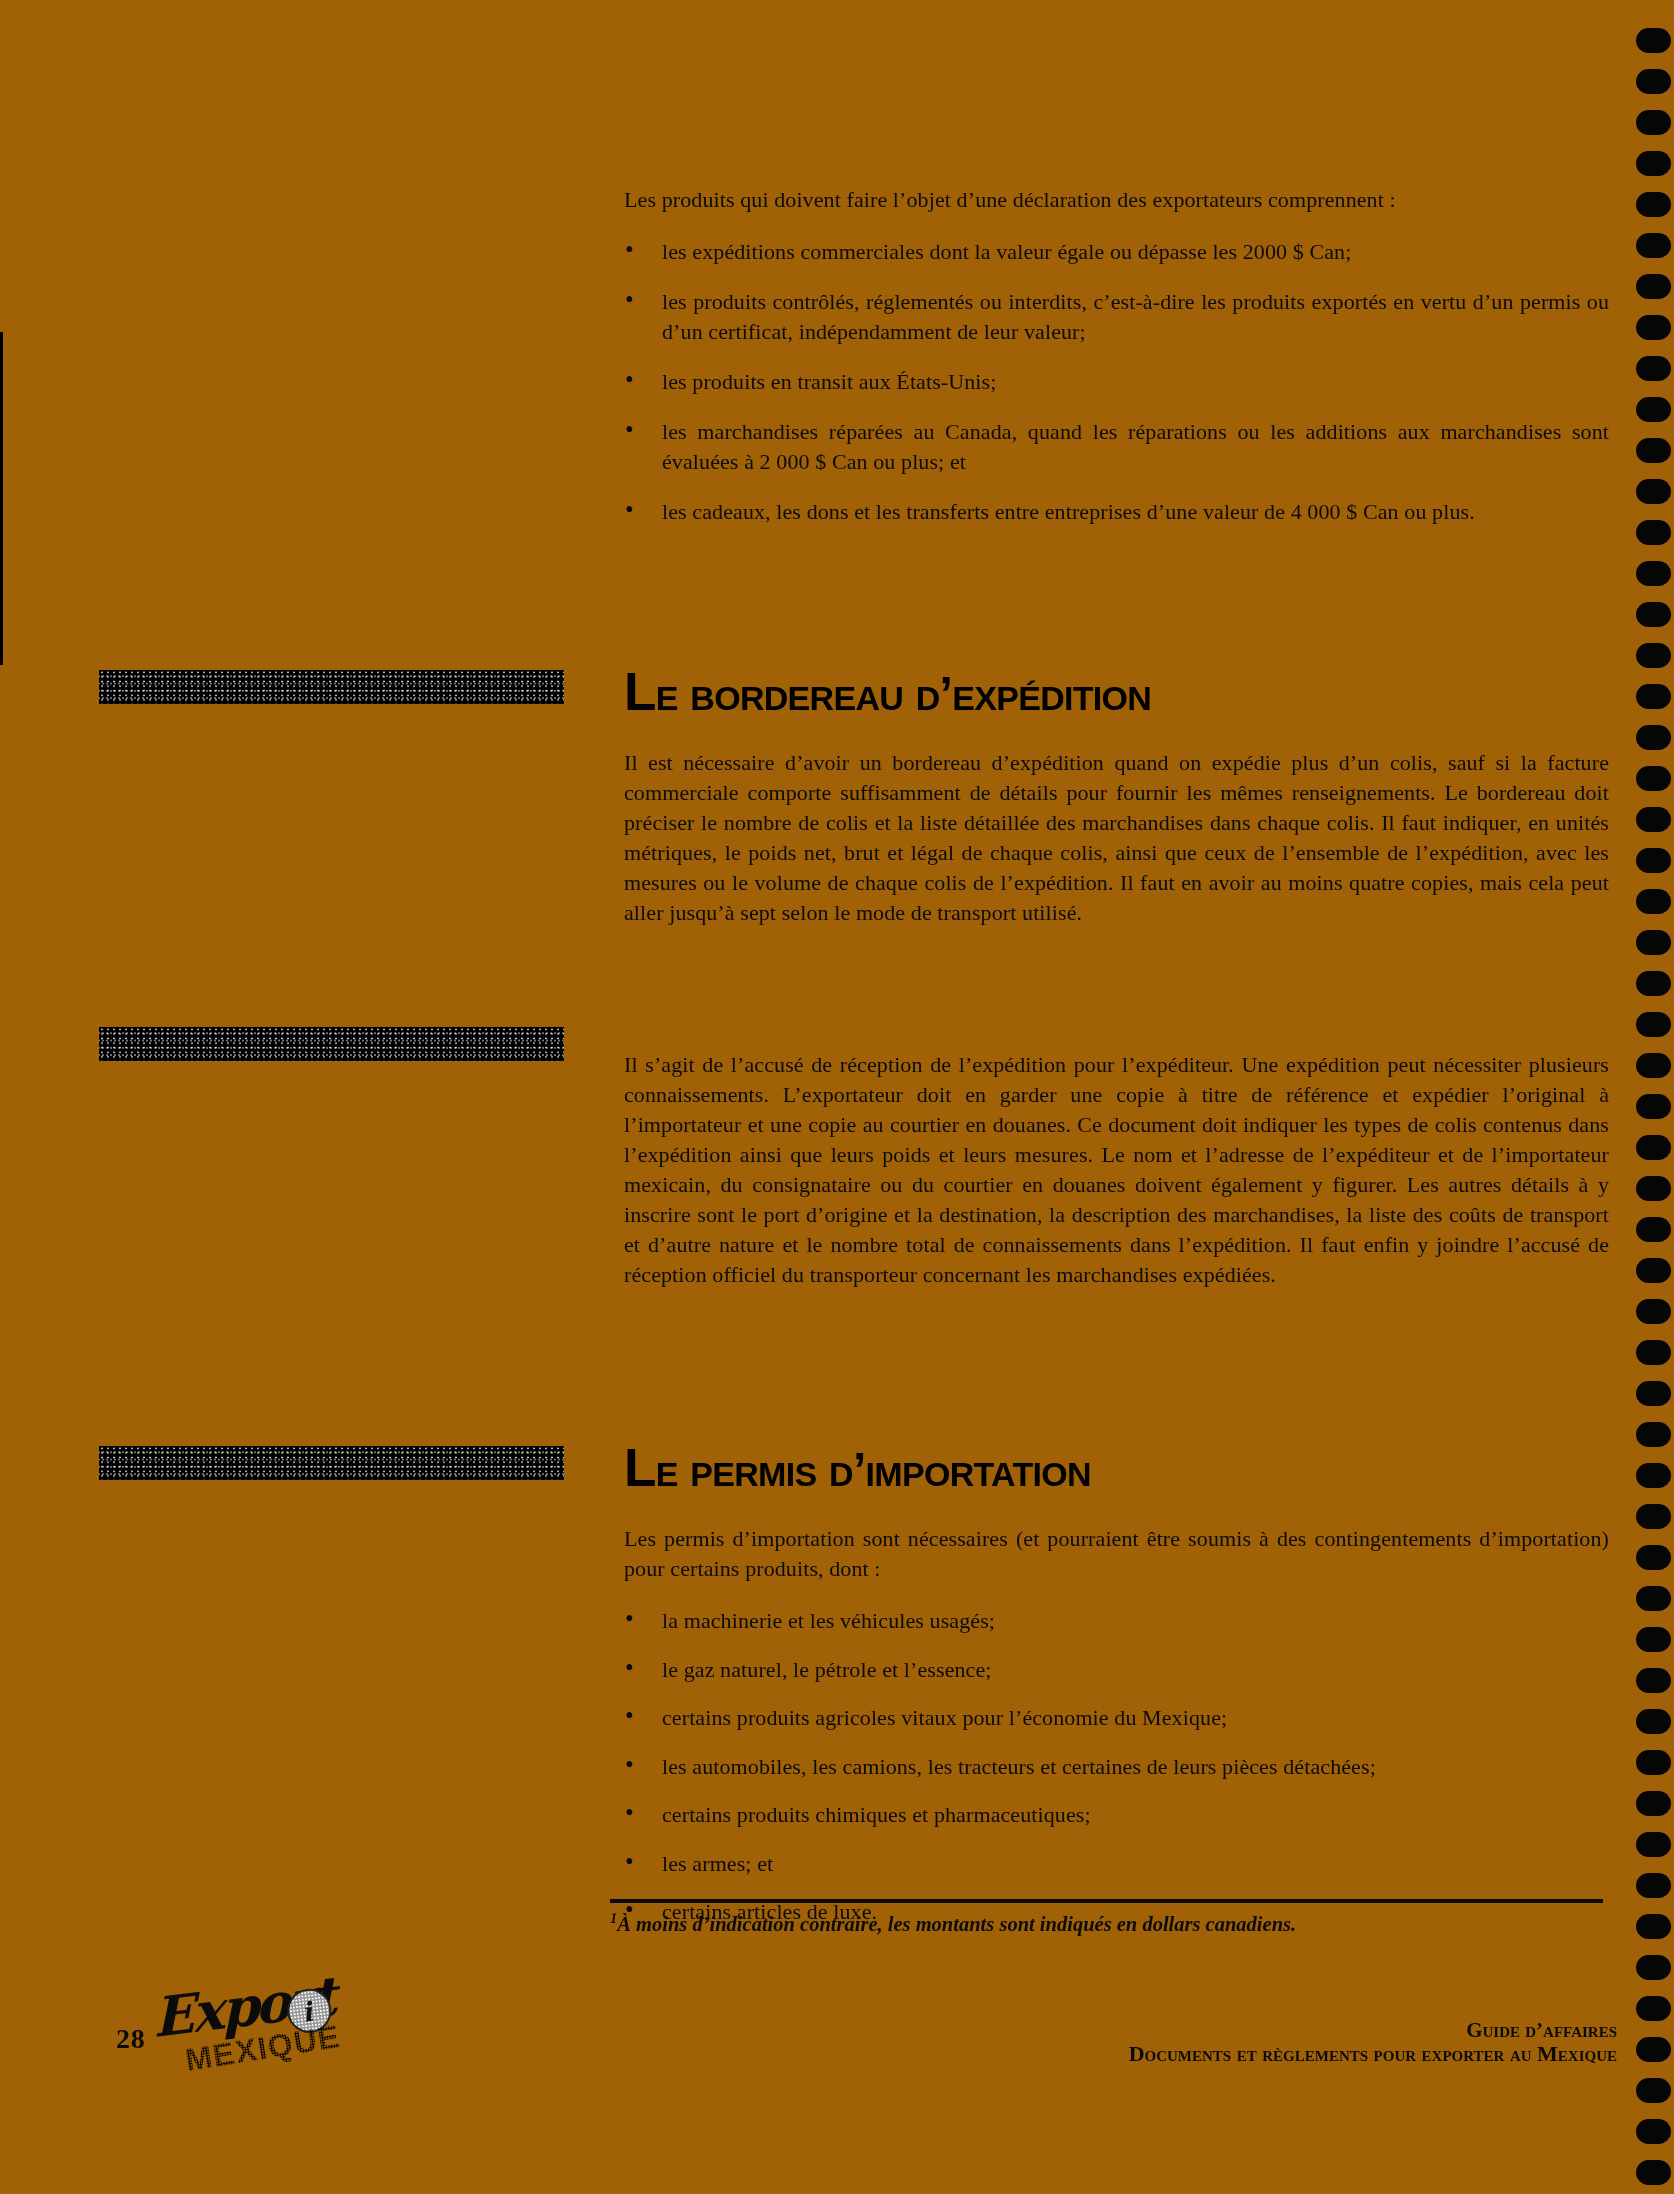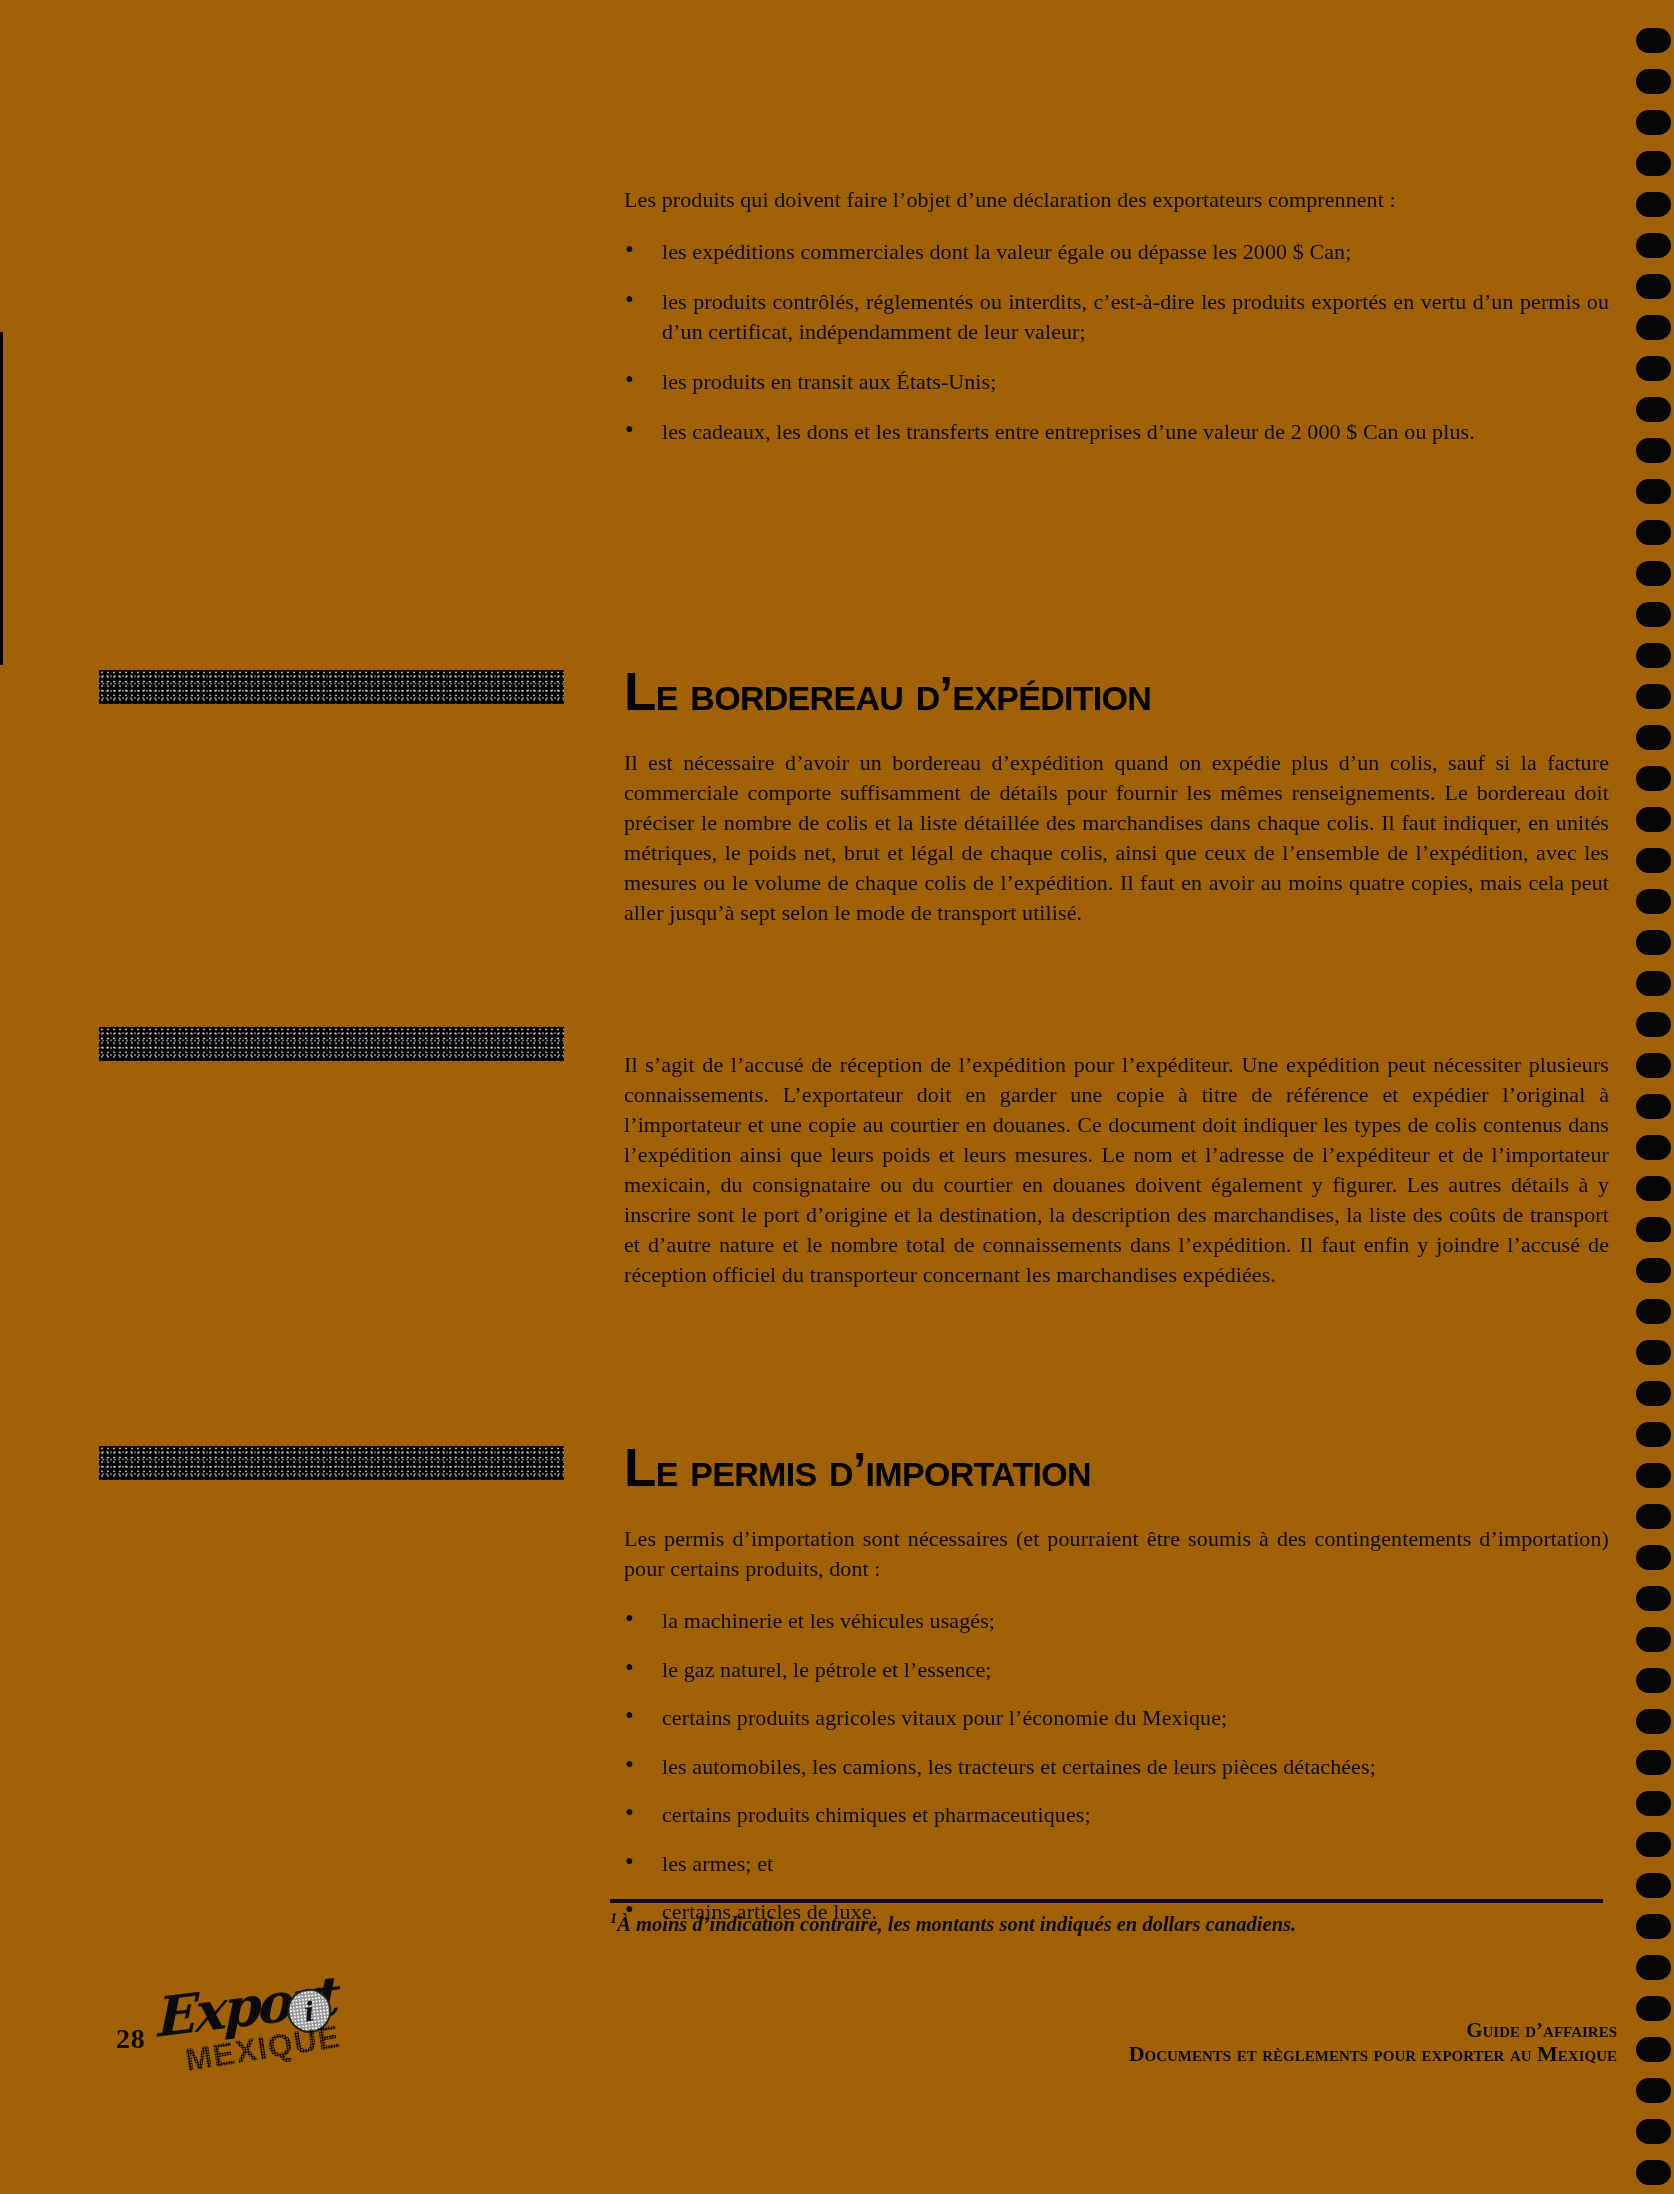--- a/index.html
+++ b/index.html
@@ -207,21 +207,22 @@
     </div>
 
   <div class="scan-artifact"></div>
 
   <div class="col intro" style="position:absolute;">
     <p>Les produits qui doivent faire l’objet d’une déclaration des exportateurs comprennent :</p>
     <ul class="blist">
       <li>les expéditions commerciales dont la valeur égale ou dépasse les 2000 $ Can;</li>
       <li>les produits contrôlés, réglementés ou interdits, c’est-à-dire les produits exportés en vertu d’un permis ou d’un certificat, indépendamment de leur valeur;</li>
       <li>les produits en transit aux États-Unis;</li>
-      <li>les cadeaux, les dons et les transferts entre entreprises d’une valeur de 2 000 $ Can ou plus.</li>
+      <li>les marchandises réparées au Canada, quand les réparations ou les additions aux marchandises sont évaluées à 2 000 $ Can ou plus; et</li>
+      <li>les cadeaux, les dons et les transferts entre entreprises d’une valeur de 4 000 $ Can ou plus.</li>
     </ul>
   </div>
 
   <div class="section sec1">
     <div class="bar"></div>
     <h2 class="sec-title">Le bordereau d’expédition</h2>
     <p class="body-text">Il est nécessaire d’avoir un bordereau d’expédition quand on expédie plus d’un colis, sauf si la facture commerciale comporte suffisamment de détails pour fournir les mêmes renseignements. Le bordereau doit préciser le nombre de colis et la liste détaillée des marchandises dans chaque colis. Il faut indiquer, en unités métriques, le poids net, brut et légal de chaque colis, ainsi que ceux de l’ensemble de l’expédition, avec les mesures ou le volume de chaque colis de l’expédition. Il faut en avoir au moins quatre copies, mais cela peut aller jusqu’à sept selon le mode de transport utilisé.</p>
   </div>
 
   <div class="section sec2">

